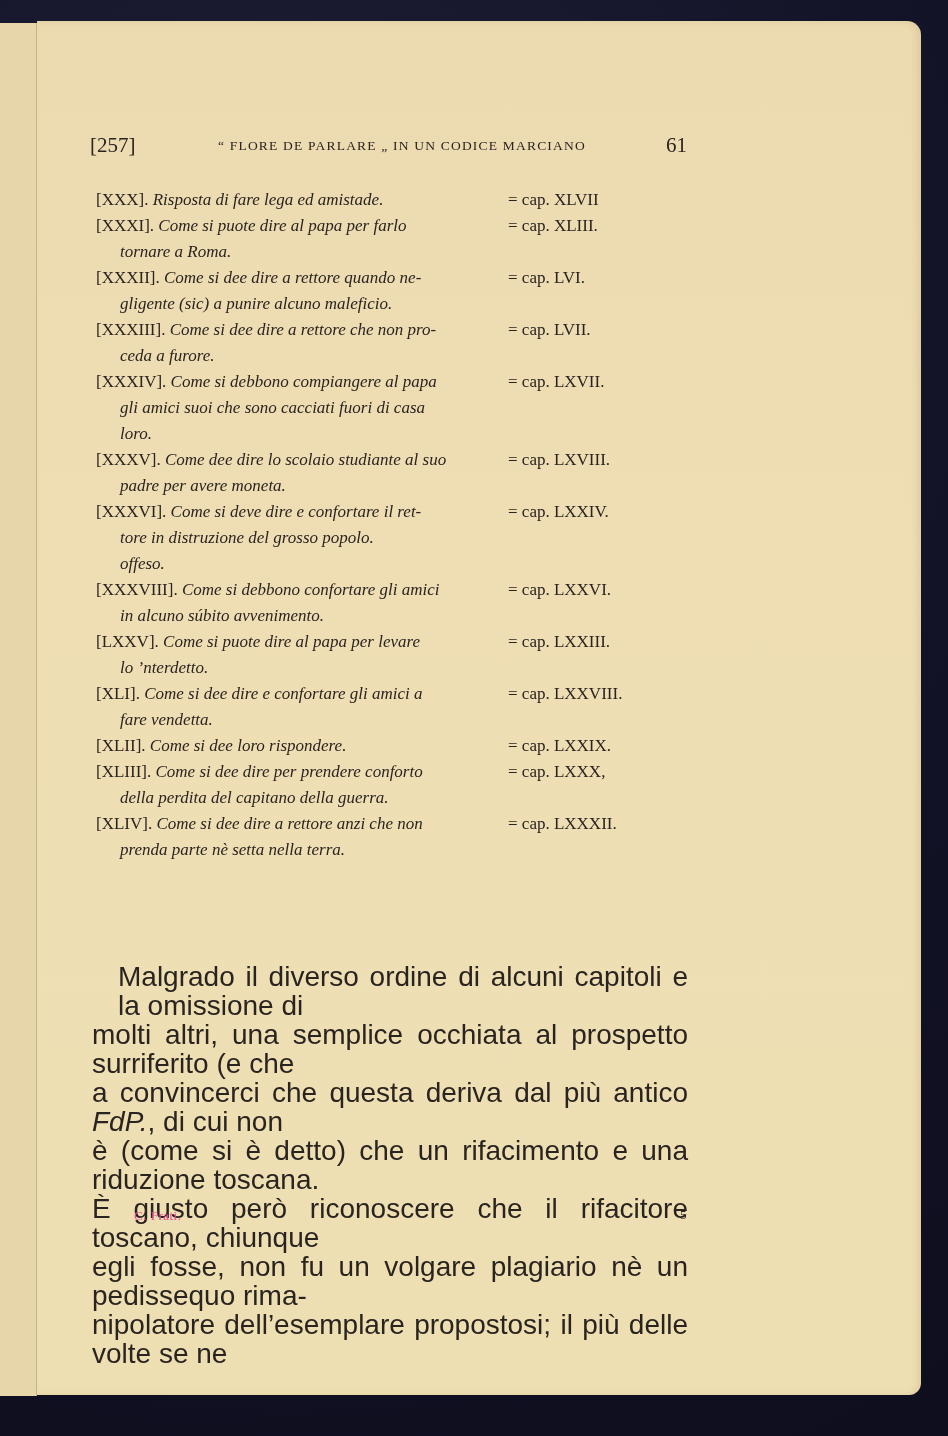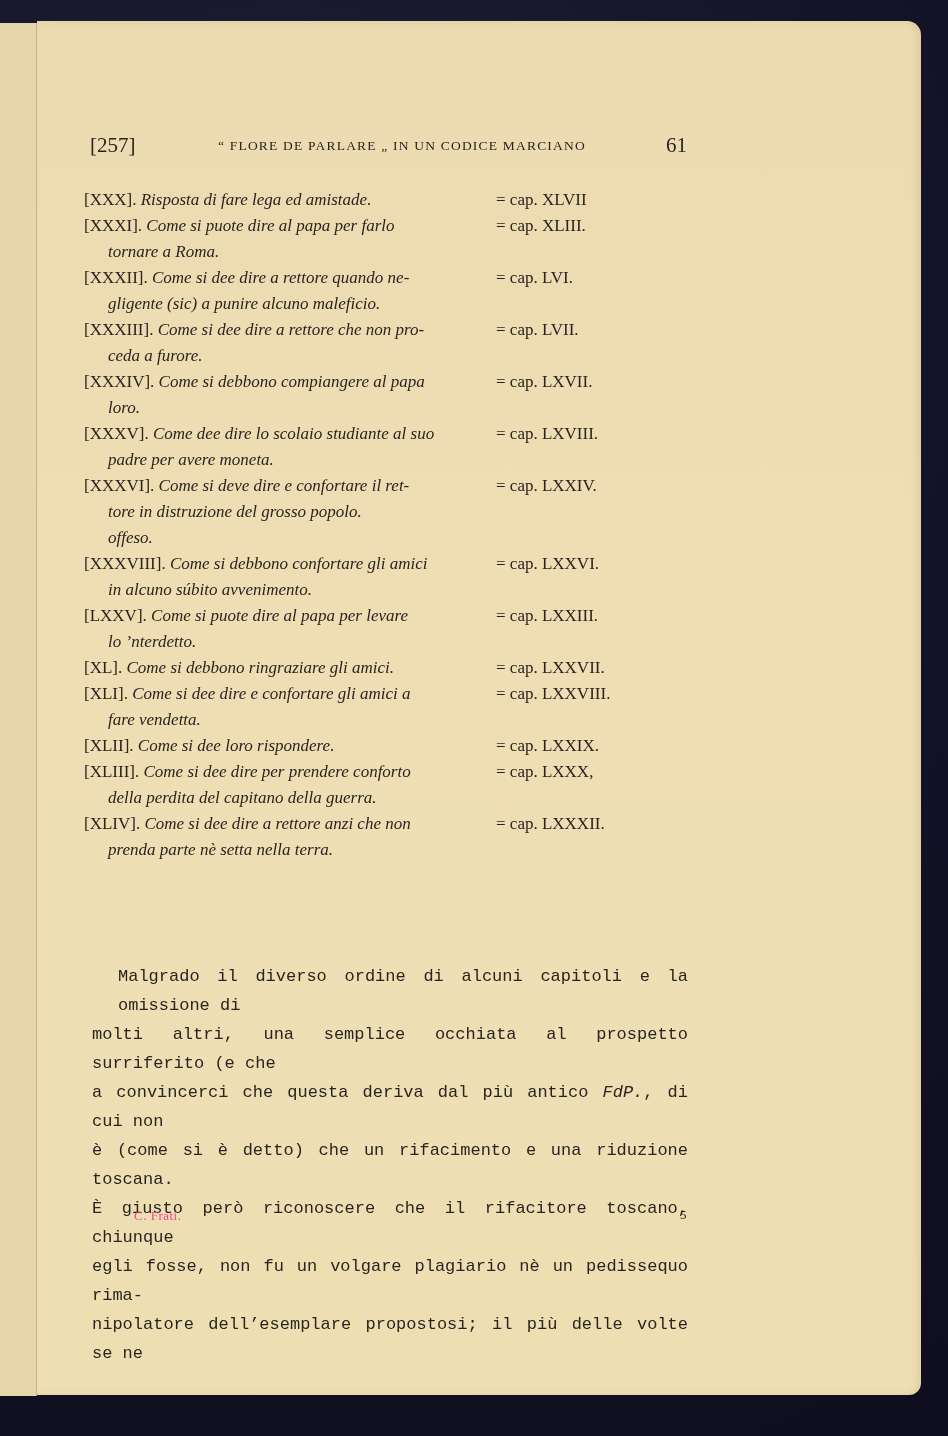--- a/index.html
+++ b/index.html
@@ -26,31 +26,31 @@
     box-shadow: inset -4px 0 6px rgba(150,120,70,0.15);
   }
   .running-head {
     position: absolute; left: 90px; top: 133px; width: 690px; height: 26px;
     color: #2a2420;
   }
   .rh-left { position: absolute; left: 0; top: 0; font-family: "Liberation Serif", serif; font-size: 21px; }
   .rh-title { position: absolute; left: 128px; top: 5px; font-family: "Liberation Serif", serif; font-size: 13.5px; letter-spacing: 1.2px; }
   .rh-right { position: absolute; right: 93px; top: 0; font-family: "Liberation Serif", serif; font-size: 21px; }
 
-  .toc { position: absolute; left: 84px; top: 187px; width: 560px; }
+  .toc { position: absolute; left: 96px; top: 187px; width: 560px; }
   .toc-entry { position: relative; color: #2a2420; font-family: "Liberation Serif", serif; font-size: 17px; line-height: 26px; }
   .toc-line { position: relative; width: 400px; white-space: nowrap; }
   .toc-cont { padding-left: 24px; font-style: italic; white-space: nowrap; }
   .toc-num { font-style: normal; }
   .toc-title { font-style: italic; }
   .toc-ref { position: absolute; left: 412px; top: 0; white-space: nowrap; font-style: normal; }
 
   .body-text {
     position: absolute; left: 92px; top: 962px; width: 596px;
-    color: #2a2420; font-family: Liberation Mono, monospace; font-size: 17px; line-height: 29px;
+    color: #2a2420; font-family: Liberation Sans, sans-serif; font-size: 28px; line-height: 29px;
     text-align: justify;
   }
   .body-text .indent { padding-left: 26px; }
   .body-text em { font-style: italic; }
 
   .signature {
     position: absolute; left: 134px; top: 1208px; color: #ec4899;
     font-family: "Liberation Serif", serif; font-size: 13px; letter-spacing: 0.5px;
   }
   .signature-num {
@@ -83,43 +83,41 @@
     <div class="toc-entry">
       <div class="toc-line"><span class="toc-num">[XXXII].</span> <span class="toc-title">Come si dee dire a rettore quando ne-</span><span class="toc-ref">= cap. LVI.</span></div>
       <div class="toc-cont">gligente (sic) a punire alcuno maleficio.</div>
     </div>
     <div class="toc-entry">
       <div class="toc-line"><span class="toc-num">[XXXIII].</span> <span class="toc-title">Come si dee dire a rettore che non pro-</span><span class="toc-ref">= cap. LVII.</span></div>
       <div class="toc-cont">ceda a furore.</div>
     </div>
     <div class="toc-entry">
       <div class="toc-line"><span class="toc-num">[XXXIV].</span> <span class="toc-title">Come si debbono compiangere al papa</span><span class="toc-ref">= cap. LXVII.</span></div>
+      <div class="toc-cont">gli amici suoi che sono cacciati fuori di casa</div>
       <div class="toc-cont">loro.</div>
     </div>
     <div class="toc-entry">
       <div class="toc-line"><span class="toc-num">[XXXV].</span> <span class="toc-title">Come dee dire lo scolaio studiante al suo</span><span class="toc-ref">= cap. LXVIII.</span></div>
       <div class="toc-cont">padre per avere moneta.</div>
     </div>
     <div class="toc-entry">
       <div class="toc-line"><span class="toc-num">[XXXVI].</span> <span class="toc-title">Come si deve dire e confortare il ret-</span><span class="toc-ref">= cap. LXXIV.</span></div>
       <div class="toc-cont">tore in distruzione del grosso popolo.</div>
     </div>
     <div class="toc-entry">
       <div class="toc-cont">offeso.</div>
     </div>
     <div class="toc-entry">
       <div class="toc-line"><span class="toc-num">[XXXVIII].</span> <span class="toc-title">Come si debbono confortare gli amici</span><span class="toc-ref">= cap. LXXVI.</span></div>
       <div class="toc-cont">in alcuno súbito avvenimento.</div>
     </div>
     <div class="toc-entry">
       <div class="toc-line"><span class="toc-num">[LXXV].</span> <span class="toc-title">Come si puote dire al papa per levare</span><span class="toc-ref">= cap. LXXIII.</span></div>
       <div class="toc-cont">lo ’nterdetto.</div>
-    </div>
-    <div class="toc-entry">
-      <div class="toc-line"><span class="toc-num">[XL].</span> <span class="toc-title">Come si debbono ringraziare gli amici.</span><span class="toc-ref">= cap. LXXVII.</span></div>
     </div>
     <div class="toc-entry">
       <div class="toc-line"><span class="toc-num">[XLI].</span> <span class="toc-title">Come si dee dire e confortare gli amici a</span><span class="toc-ref">= cap. LXXVIII.</span></div>
       <div class="toc-cont">fare vendetta.</div>
     </div>
     <div class="toc-entry">
       <div class="toc-line"><span class="toc-num">[XLII].</span> <span class="toc-title">Come si dee loro rispondere.</span><span class="toc-ref">= cap. LXXIX.</span></div>
     </div>
     <div class="toc-entry">
       <div class="toc-line"><span class="toc-num">[XLIII].</span> <span class="toc-title">Come si dee dire per prendere conforto</span><span class="toc-ref">= cap. LXXX,</span></div>

